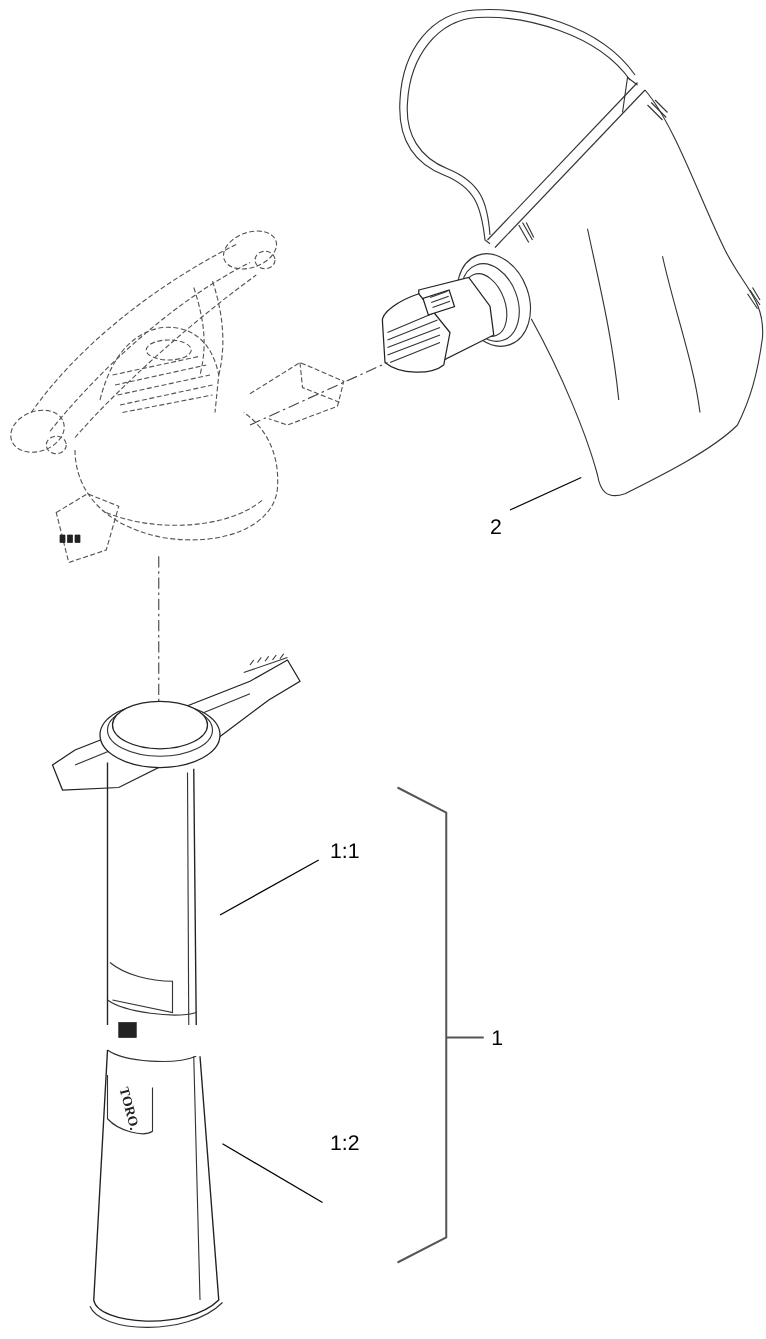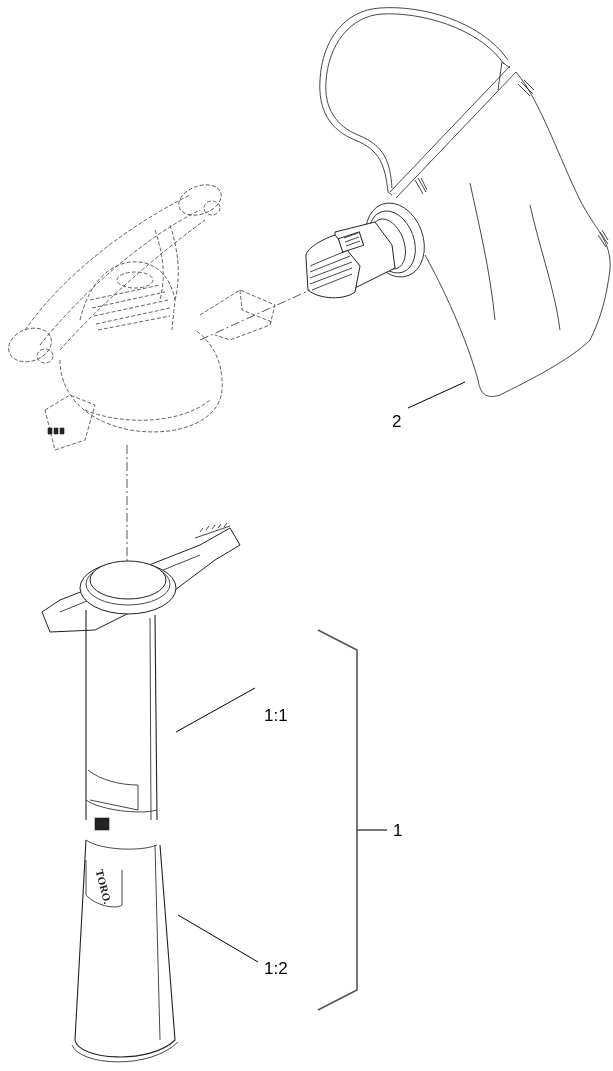--- a/index.html
+++ b/index.html
@@ -114,15 +114,15 @@
   <text x="90" y="882" font-family="Liberation Serif, serif" font-size="11" font-weight="bold" transform="rotate(75 100 880)" fill="#222">TORO.</text>
 
   <path class="leader" d="M 408 408 L 465 382"></path>
   <path class="leader" d="M 176 732 L 255 688"></path>
   <path class="leader" d="M 178 915 L 258 962"></path>
   <path class="bracket" d="M 318 630 L 357 650 L 357 990 L 318 1010"></path>
   <path class="bracket" d="M 357 830 L 387 830"></path>
 </svg>
 
 <div class="callout" style="left:392px; top:413px;">2</div>
-<div class="callout" style="left:264px; top:707px;">1:1</div>
+<div class="callout" style="left:264px; top:672px;">1:1</div>
 <div class="callout" style="left:393px; top:822px;">1</div>
-<div class="callout" style="left:264px; top:960px;">1:2</div>
+<div class="callout" style="left:264px; top:906px;">1:2</div>
 
 </body></html>

